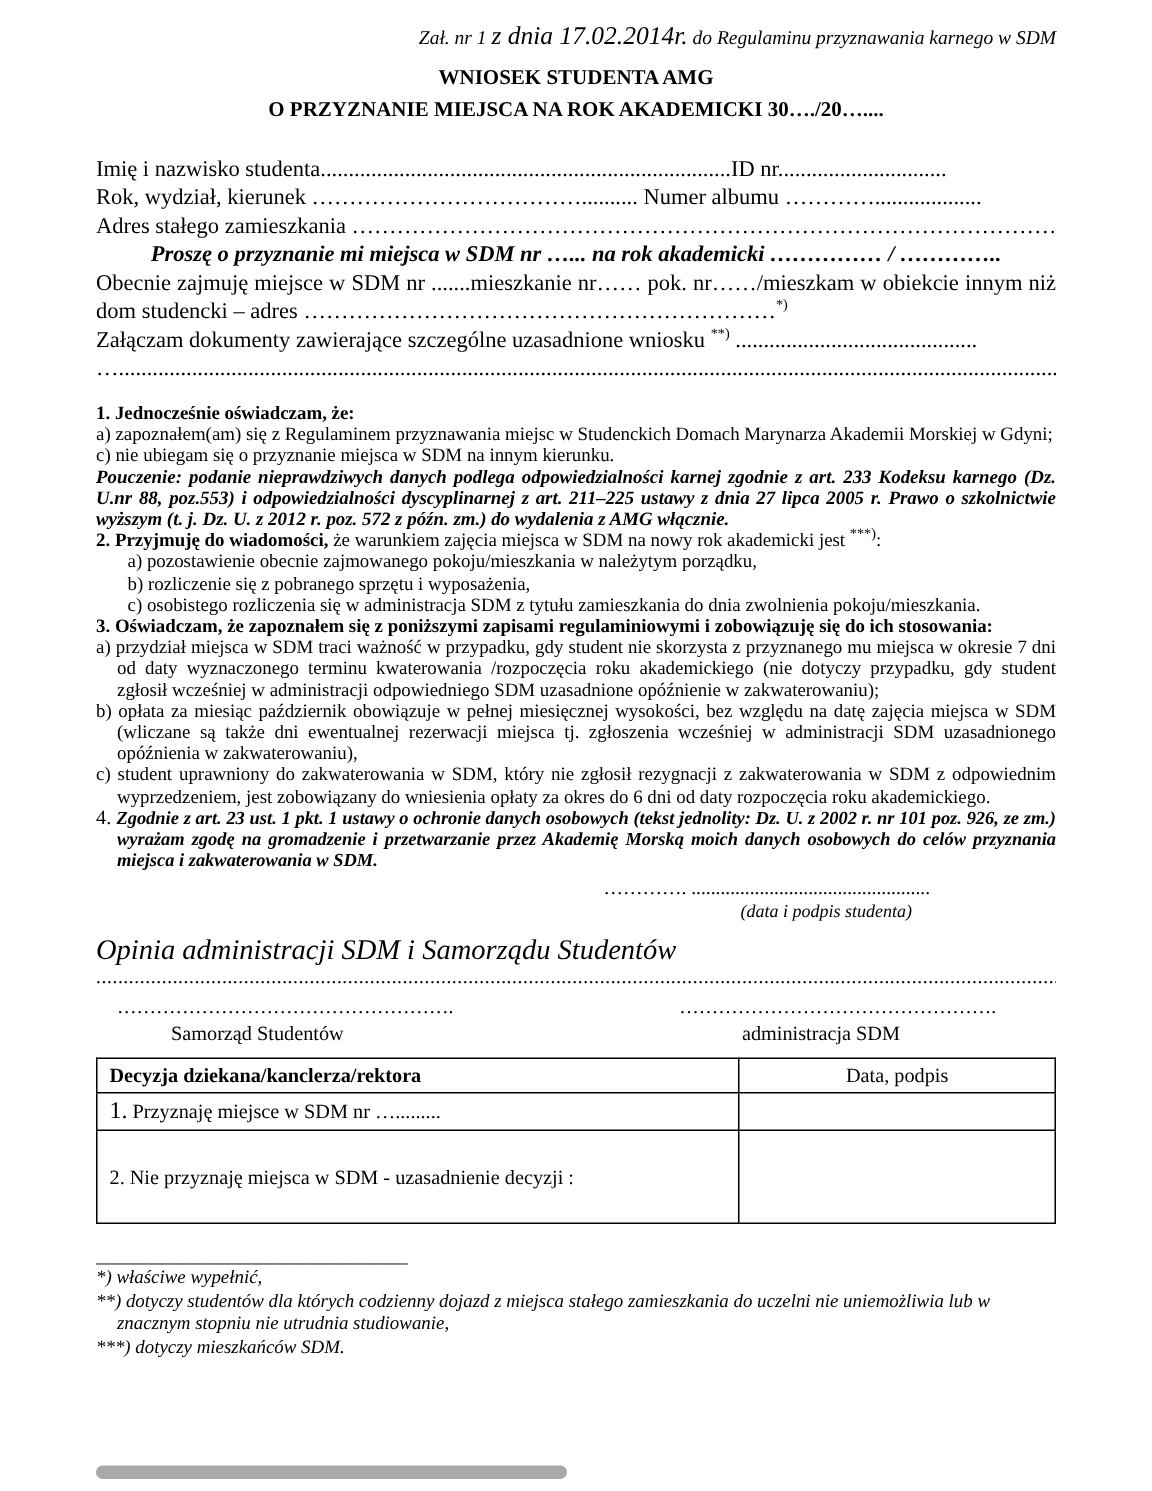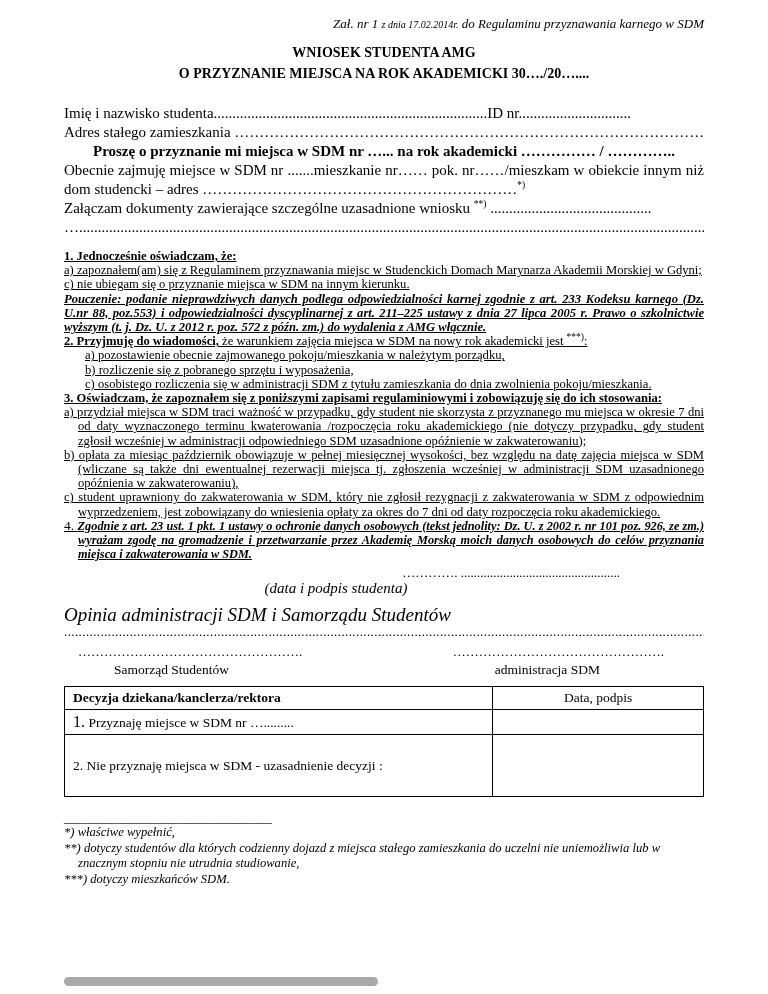--- a/index.html
+++ b/index.html
@@ -3,39 +3,39 @@
 <meta charset="utf-8">
 <style>
   * { margin:0; padding:0; box-sizing:border-box; }
   html,body { background:#ffffff; }
   .page {
     position:relative; width:768px; height:994px; background:#fff;
     font-family:"Liberation Serif", serif; color:#000;
     padding:16px 64px 0 64px; overflow:hidden;
   }
   .note { font-size:13px; font-style:italic; text-align:right; line-height:15px; }
-  .note .small { font-size:10px; }
+  .note .small { font-size:17px; }
   .title { margin-top:10px; text-align:center; font-weight:bold; font-size:14px; line-height:21px; }
   .fields { margin-top:20px; }
   .field { font-size:15px; line-height:19px; }
   .nowrap { white-space:nowrap; overflow:hidden; }
   .center { text-align:center; }
-  .bold { font-weight:bold; }
+  .bold { font-weight:bold;font-style:italic; }
   .just { text-align:justify; }
   sup.ref { font-size:9.5px; vertical-align:super; line-height:0; }
-  .lists { margin-top:12px; font-size:12.6px; line-height:14.2px;text-decoration:underline; }
+  .lists { margin-top:12px; font-size:12.6px; line-height:14.2px; }
   .h { font-weight:bold; }
   .hang { padding-left:14px; text-indent:-14px; }
   .ind { margin-left:21px; }
   .ind.hang { padding-left:12px; text-indent:-12px; }
   .pouczenie { font-weight:bold; font-style:italic; text-align:justify; }
   .s4 { font-style:italic; font-weight:bold; font-size:12.3px; }
   .s4 .num { font-style:normal; font-weight:normal; font-size:13.5px; }
   .sig { margin-top:4px; text-align:right; padding-right:84px; font-size:13px; line-height:16px; }
-  .sig-cap { text-align:center; padding-right:96px; font-style:italic; font-size:15px; line-height:15px; }
+  .sig-cap { text-align:right; padding-right:96px; font-style:italic; font-size:12px; line-height:15px; }
   .opinion-label { margin-top:10px; font-size:19px; line-height:17px;font-style:italic; }
   .fulldots { font-size:13px; line-height:18px; letter-spacing:0.4px; }
   .cols { display:flex; font-size:13px; margin-top:3px; line-height:16px; }
   .collabels { display:flex; font-size:13.5px; margin-top:2px; line-height:16px; }
   .cl { margin-left:14px; }
   .cr { margin-left:auto; margin-right:40px; }
   .ll { margin-left:50px; }
   .lr { margin-left:auto; margin-right:104px; }
   table.decision { margin-top:8px; width:100%; border-collapse:collapse; font-size:13.5px; }
   table.decision td { border:1px solid #000; padding:3px 8px; vertical-align:middle; }
@@ -58,43 +58,44 @@
     <span>Zał. nr 1 </span><span class="small">z dnia 17.02.2014r.</span><span> do Regulaminu przyznawania karnego w SDM</span>
   </div>
 
   <div class="title">
     <div>WNIOSEK  STUDENTA  AMG</div>
     <div>O  PRZYZNANIE MIEJSCA NA ROK AKADEMICKI 30…./20…....</div>
   </div>
 
   <div class="fields">
     <p class="field nowrap">Imię i nazwisko studenta.........................................................................ID  nr..............................</p>
+    <p class="field nowrap">Rok, wydział, kierunek  ……………………………….......... Numer albumu …………...................</p>
     <p class="field nowrap">Adres stałego zamieszkania ………………………………………………………………………………………</p>
     <p class="field nowrap center bold">Proszę o przyznanie mi miejsca w SDM nr …...  na rok akademicki …………… / …………..</p>
     <p class="field just"><span>Obecnie zajmuję miejsce w SDM nr .......mieszkanie nr…… pok. nr……/mieszkam w obiekcie innym niż dom studencki – adres ………………………………………………………</span><sup class="ref">*)</sup></p>
     <p class="field nowrap"><span>Załączam dokumenty zawierające szczególne uzasadnione wniosku </span><sup class="ref">**)</sup><span> ...........................................</span></p>
     <p class="field nowrap">….....................................................................................................................................................................................................................</p>
   </div>
 
   <div class="lists">
     <p class="h">1.  Jednocześnie oświadczam, że:</p>
     <p class="hang">a)  zapoznałem(am) się  z Regulaminem przyznawania miejsc w Studenckich Domach Marynarza Akademii Morskiej w Gdyni;</p>
     <p class="hang">c)  nie ubiegam się  o przyznanie miejsca w SDM na innym kierunku.</p>
 
     <p class="pouczenie">Pouczenie: podanie nieprawdziwych danych podlega odpowiedzialności karnej zgodnie z art. 233 Kodeksu karnego (Dz. U.nr 88, poz.553) i odpowiedzialności dyscyplinarnej z art. 211–225 ustawy z dnia 27 lipca 2005 r. Prawo o szkolnictwie wyższym (t. j. Dz. U. z 2012 r. poz. 572 z późn. zm.) do wydalenia z AMG włącznie.</p>
 
     <p><span class="h">2.  Przyjmuję do wiadomości,</span><span> że warunkiem zajęcia miejsca w SDM na nowy rok akademicki  jest </span><sup class="ref">***)</sup><span>:</span></p>
     <p class="hang ind">a)  pozostawienie obecnie zajmowanego pokoju/mieszkania w należytym porządku,</p>
     <p class="hang ind">b)  rozliczenie się z pobranego sprzętu i wyposażenia,</p>
-    <p class="hang ind">c)  osobistego rozliczenia się w administracji SDM z tytułu zamieszkania do dnia zwolnienia pokoju/mieszkania.</p>
+    <p class="hang ind">c)  osobistego rozliczenia się w administracja SDM z tytułu zamieszkania do dnia zwolnienia pokoju/mieszkania.</p>
 
     <p class="h">3.  Oświadczam, że zapoznałem się z poniższymi zapisami regulaminiowymi i zobowiązuję się do ich stosowania:</p>
     <p class="hang just">a)  przydział miejsca w SDM traci ważność w przypadku, gdy student nie skorzysta z przyznanego mu miejsca w okresie 7 dni od daty wyznaczonego terminu kwaterowania /rozpoczęcia roku akademickiego (nie dotyczy przypadku, gdy student zgłosił wcześniej w administracji odpowiedniego SDM uzasadnione opóźnienie w zakwaterowaniu);</p>
     <p class="hang just">b)  opłata za miesiąc październik obowiązuje w pełnej miesięcznej wysokości, bez względu na datę zajęcia miejsca w SDM  (wliczane są także dni ewentualnej rezerwacji miejsca tj. zgłoszenia wcześniej w administracji SDM uzasadnionego opóźnienia w zakwaterowaniu),</p>
-    <p class="hang just">c)  student uprawniony do zakwaterowania w SDM, który nie zgłosił rezygnacji z zakwaterowania w SDM z odpowiednim wyprzedzeniem, jest zobowiązany do wniesienia opłaty za okres do 7 dni od daty rozpoczęcia roku akademickiego.</p>
+    <p class="hang just">c)  student uprawniony do zakwaterowania w SDM, który nie zgłosił rezygnacji z zakwaterowania w SDM z odpowiednim wyprzedzeniem, jest zobowiązany do wniesienia opłaty za okres do 6 dni od daty rozpoczęcia roku akademickiego.</p>
 
     <p class="s4 hang just"><span class="num">4. </span><span>Zgodnie z art. 23 ust. 1 pkt. 1 ustawy o ochronie danych osobowych (tekst jednolity: Dz. U. z 2002 r. nr 101 poz. 926, ze zm.) wyrażam zgodę na gromadzenie i przetwarzanie przez Akademię Morską moich danych osobowych do celów przyznania miejsca i zakwaterowania w SDM.</span></p>
   </div>
 
   <div class="sig">………….  .................................................</div>
   <div class="sig-cap">(data i podpis studenta)</div>
 
   <div class="opinion-label">Opinia administracji SDM i Samorządu Studentów</div>
   <div class="fulldots nowrap">...................................................................................................................................................................................................................................................................</div>
 

